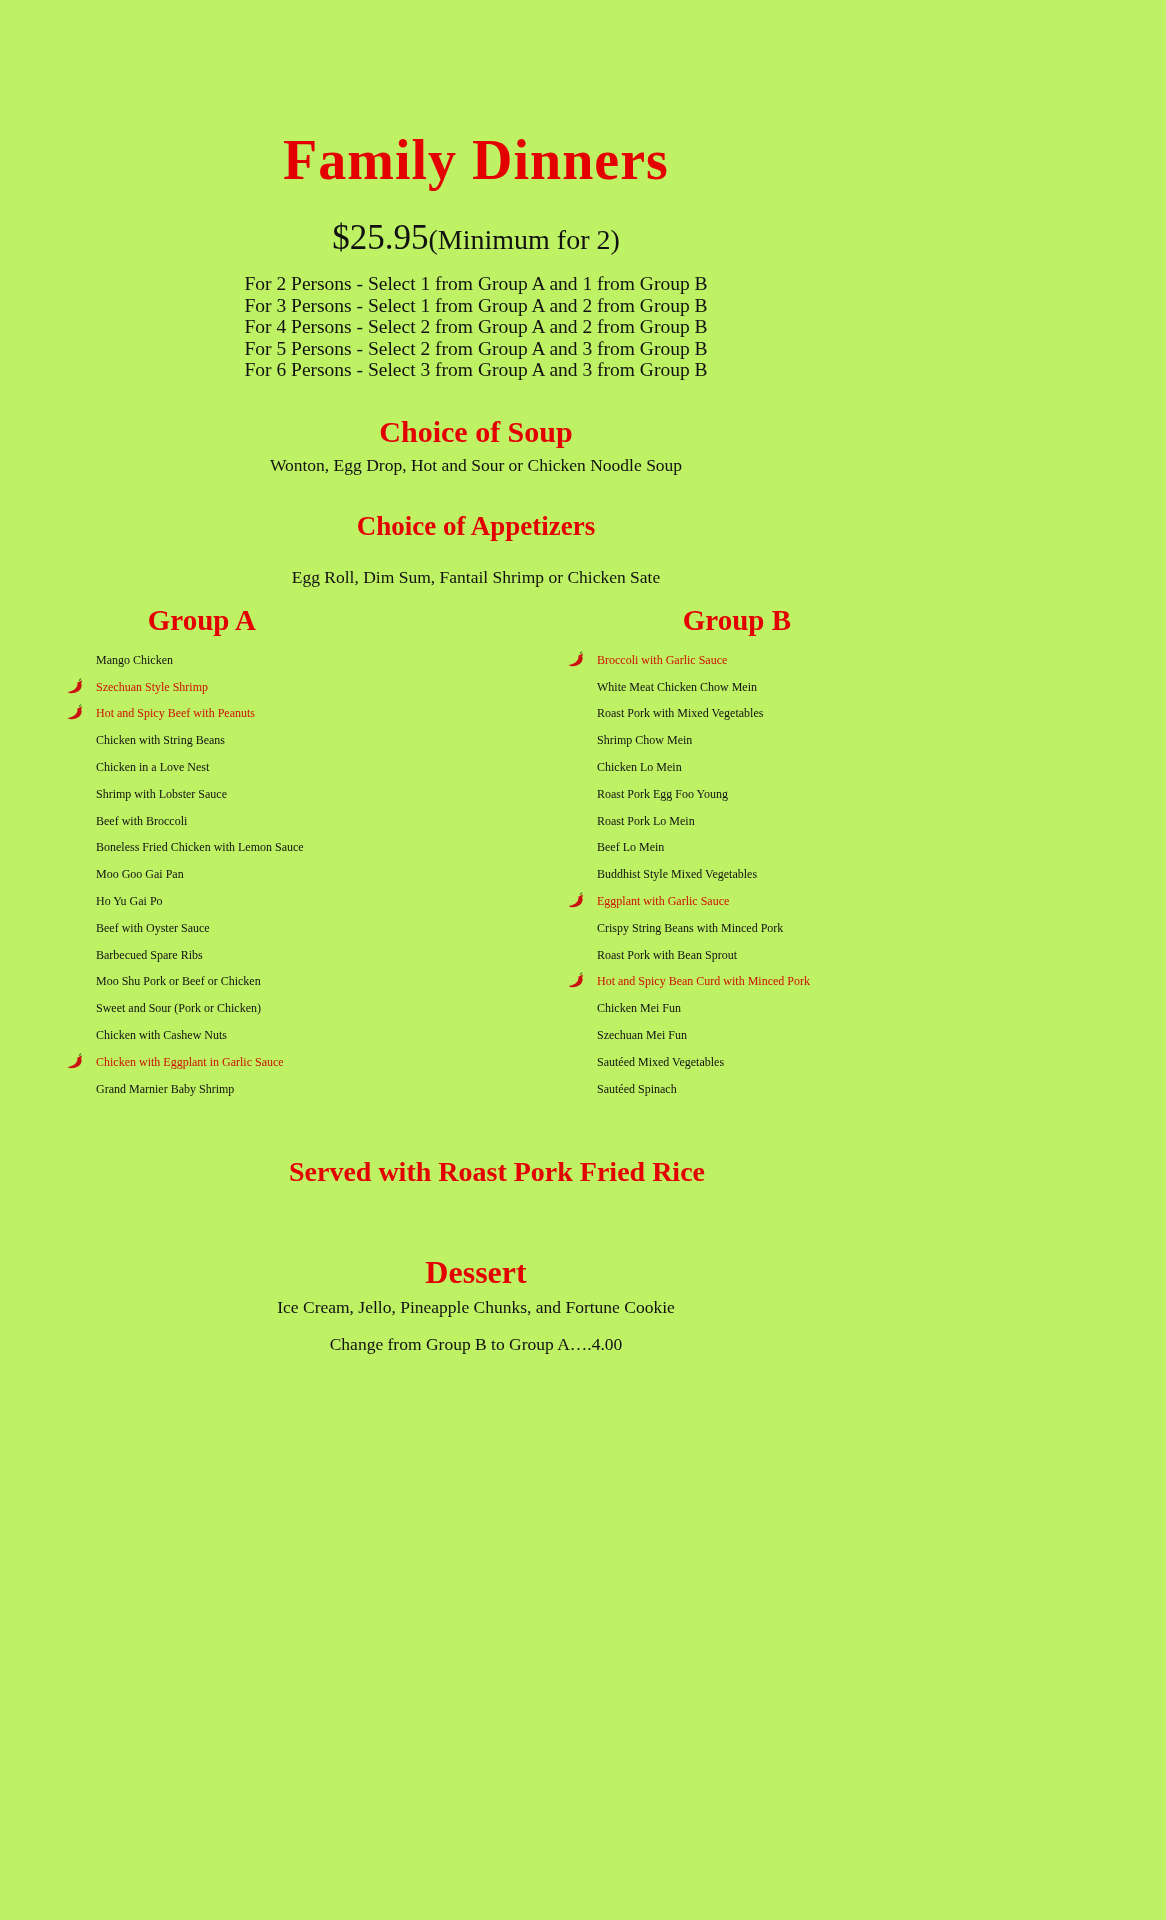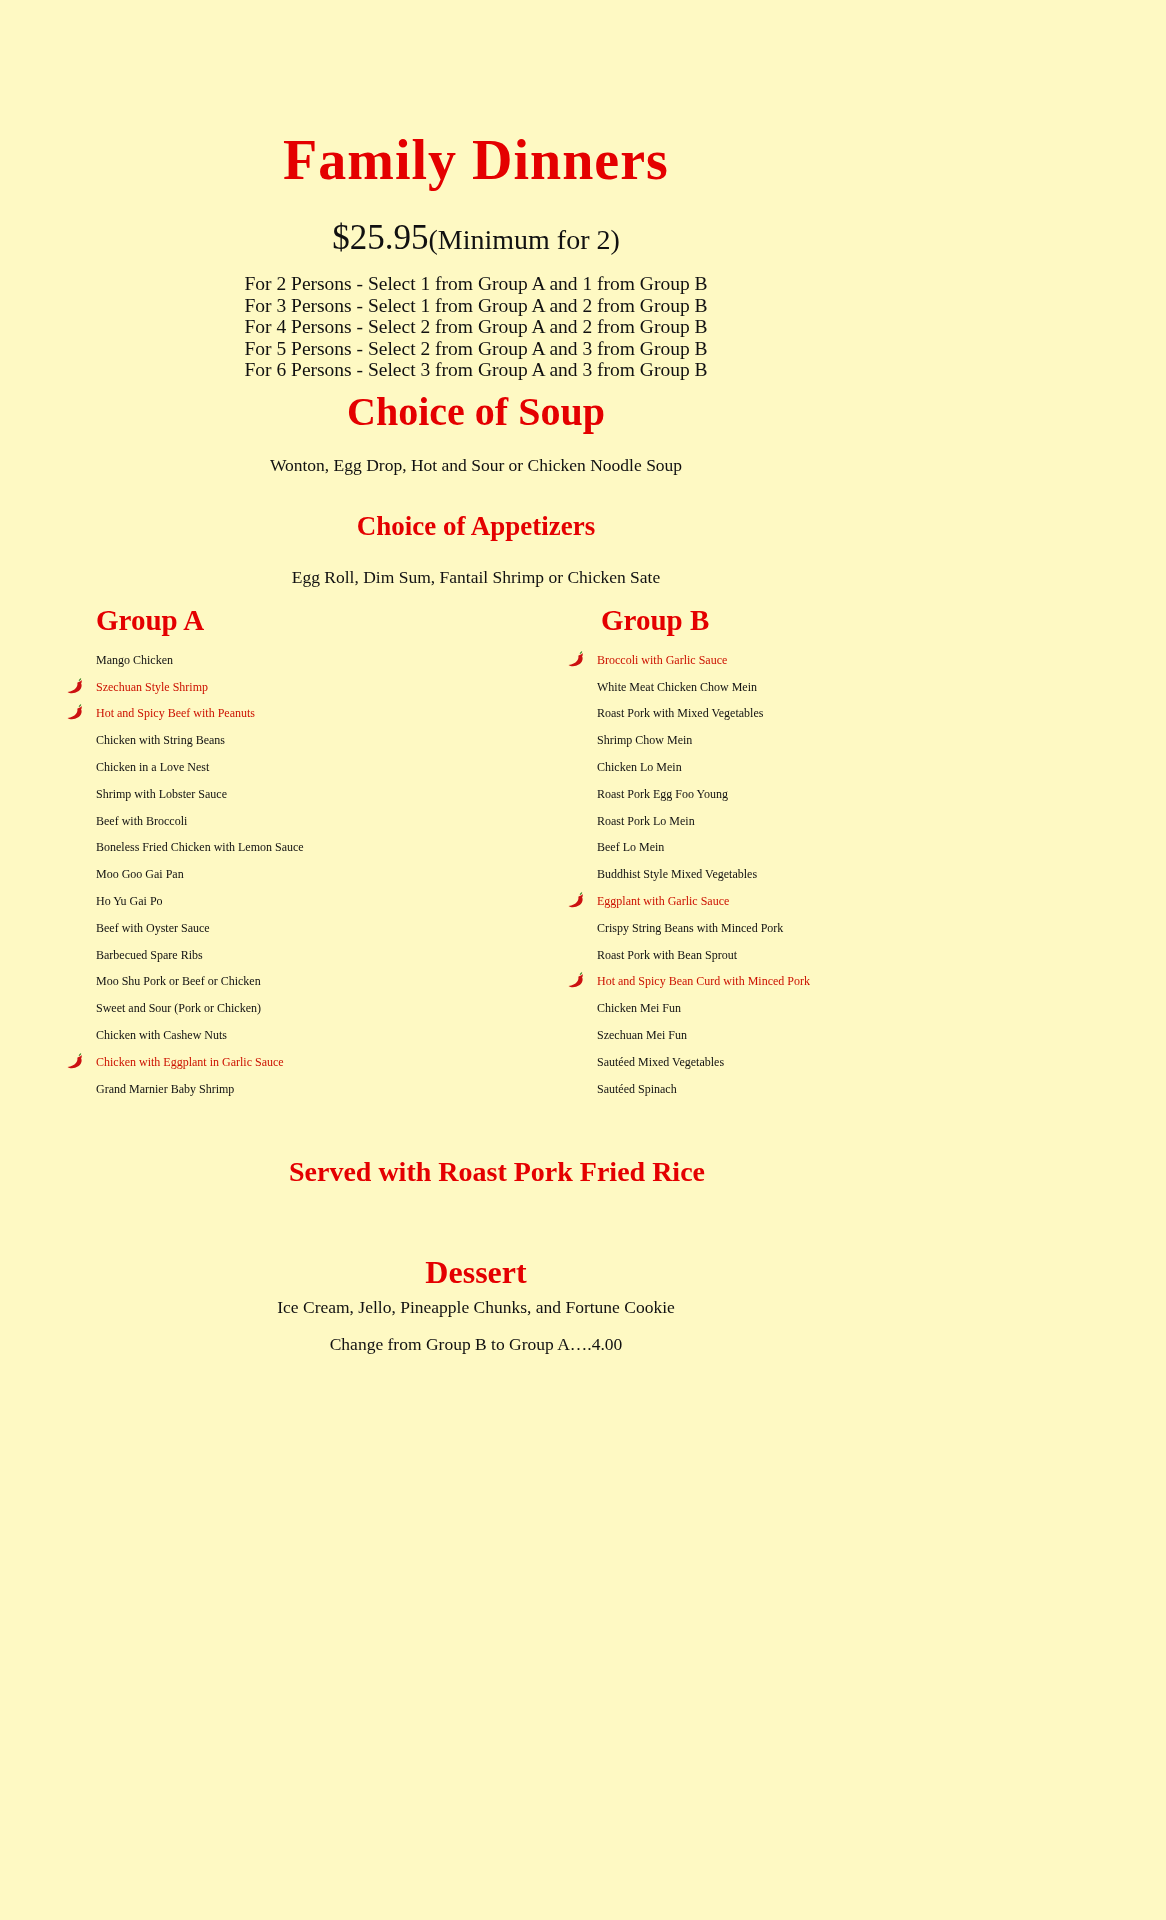--- a/index.html
+++ b/index.html
@@ -7,38 +7,38 @@
     --spicy:#cc1100;
     --ink:#111111;
   }
   *{box-sizing:border-box;}
   html,body{margin:0;padding:0;background:#ffffff;}
   body{
     width:1166px;height:1920px;
     font-family:"Liberation Serif", serif;
     color:var(--ink);
   }
-  .page{position:relative;width:1166px;height:1920px;background:#fef9c3;overflow:hidden;}
+  .page{position:relative;width:1166px;height:1920px;background:#bef264;overflow:hidden;}
 
   .center-block{position:absolute;left:0;width:952px;text-align:center;}
 
   .title{top:128px;font-size:56px;font-weight:bold;color:var(--red);letter-spacing:1px;}
 
   .price-row{top:218px;font-size:35px;}
   .price-note{font-size:28px;}
 
   .person-rules{top:273px;font-size:19.5px;line-height:21.6px;}
 
   .section-heading{font-weight:bold;color:var(--red);}
-  .soup-heading{top:388px;font-size:40px;}
+  .soup-heading{top:415px;font-size:30px;}
   .soup-text{top:455px;font-size:17.5px;}
   .app-heading{top:511px;font-size:27px;}
   .app-text{top:567px;font-size:17.5px;}
 
-  .group-heading{position:absolute;top:604px;font-size:29px;font-weight:bold;color:var(--red);text-align:left;}
+  .group-heading{position:absolute;top:604px;font-size:29px;font-weight:bold;color:var(--red);text-align:right;}
   .group-a-heading{left:96px;width:160px;}
   .group-b-heading{left:601px;width:190px;}
 
   .menu-list{position:absolute;top:641px;}
   .list-a{left:62px;}
   .list-b{left:563px;}
   .menu-item{display:flex;align-items:flex-end;height:26.8px;font-size:12px;}
   .menu-item .chili{width:34px;display:flex;align-items:center;justify-content:flex-start;padding-left:2px;}
   .menu-item .chili svg{display:block;}
   .menu-item .label{white-space:nowrap;}

